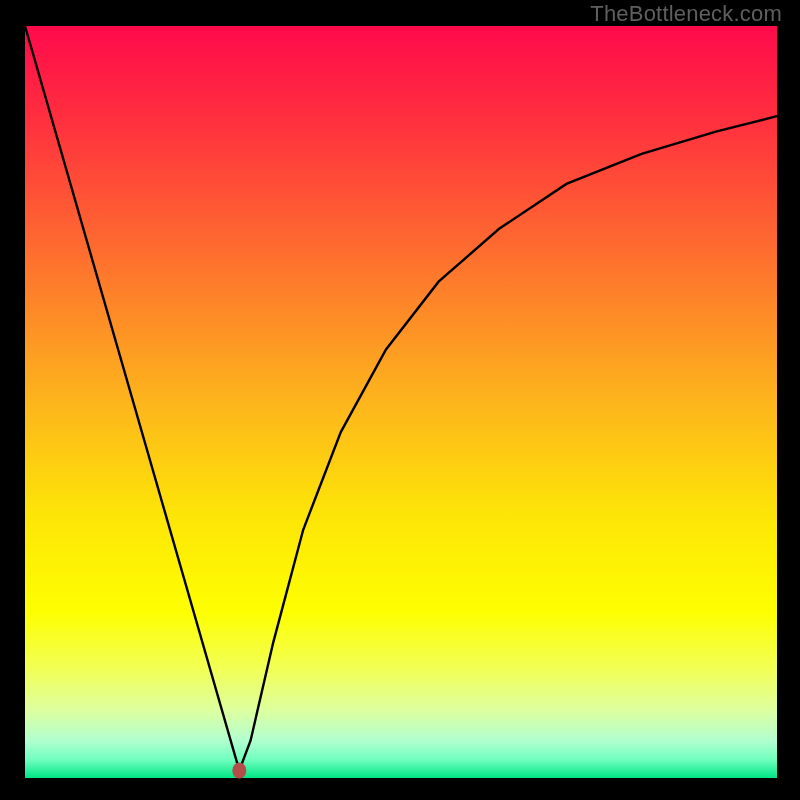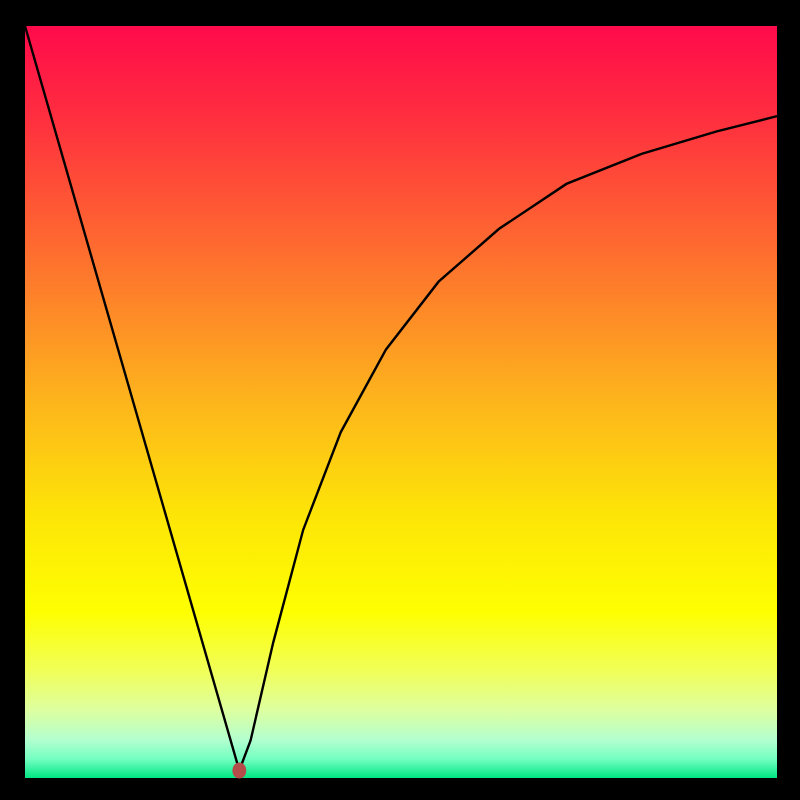--- a/index.html
+++ b/index.html
@@ -30,20 +30,21 @@
     position: absolute;
     left: 0;
     top: 0;
   }
 </style>
 </head>
 <body>
 
 <div class="outer">
 
+  <div class="attribution">TheBottleneck.com</div>
 
   <svg width="800" height="800" viewBox="0 0 800 800">
     <defs>
       <linearGradient id="bg-grad" x1="0" y1="0" x2="0" y2="1">
 
       <stop offset="0%" stop-color="#ff0a4b"></stop>
           <stop offset="12%" stop-color="#ff2e3f"></stop>
           <stop offset="30%" stop-color="#fe6d2f"></stop>
           <stop offset="50%" stop-color="#fdb51c"></stop>
           <stop offset="65%" stop-color="#fde507"></stop>

